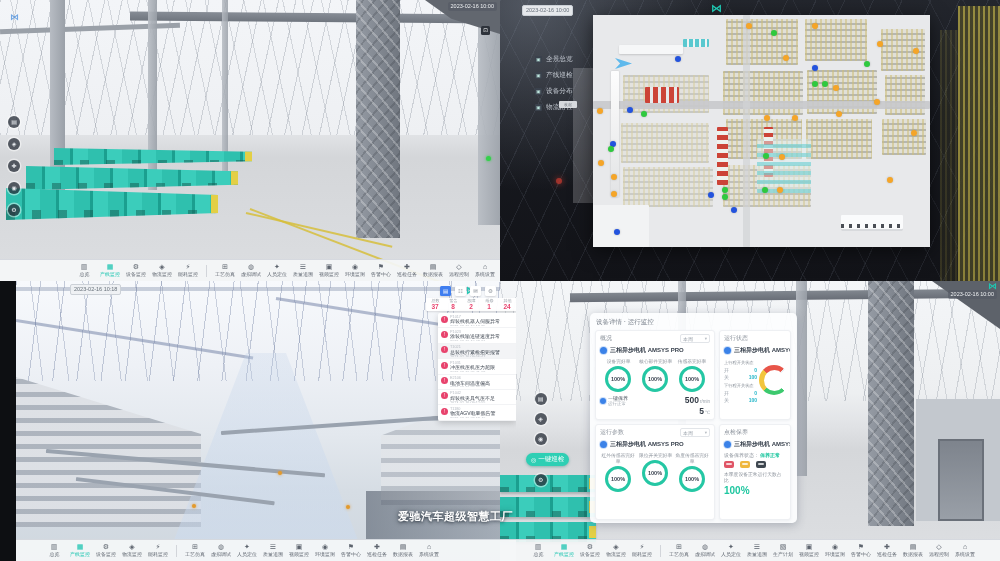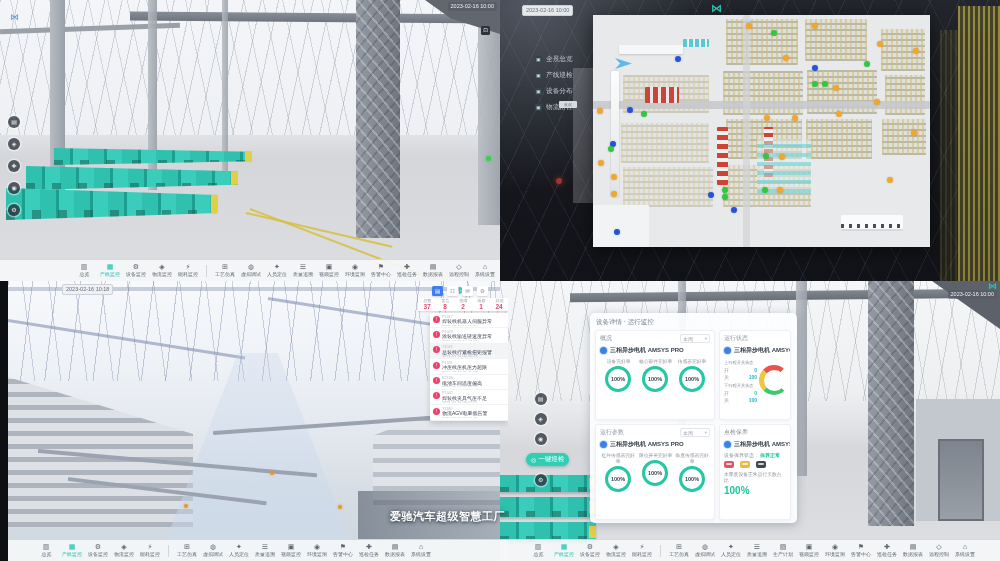--- a/index.html
+++ b/index.html
@@ -1,21 +1,21 @@
 <!DOCTYPE html>
 <html><head>
 <meta charset="utf-8">
 <style>
 *{margin:0;padding:0;box-sizing:border-box}
 html,body{width:1000px;height:561px;overflow:hidden;background:#0d0f12;font-family:"Liberation Sans","DejaVu Sans",sans-serif}
 #stage{position:relative;width:1000px;height:561px}
 .quad{position:absolute;overflow:hidden}
 #q1{left:0;top:0;width:500px;height:281px}
 #q2{left:500px;top:0;width:500px;height:281px}
-#q3{left:8px;top:281px;width:500px;height:280px}
+#q3{left:16px;top:281px;width:500px;height:280px}
 #q4{left:500px;top:281px;width:500px;height:280px}
 .scene{position:absolute;inset:0}
 
 
 .stamp{position:absolute;font-size:5.5px;line-height:7px;padding:1px 3px;border-radius:2px;white-space:nowrap;z-index:7}
 .stamp.dark{background:rgba(82,88,98,.55);color:#eef0f2}
 .stamp.light{background:rgba(238,240,243,.95);color:#67707a;border:1px solid #ccd1d7}
 .q1-stamp{right:3px;top:2px}
 .q2-stamp{left:22px;top:5px}
 .q3-stamp{left:54px;top:3px}
@@ -630,20 +630,39 @@
                   <div class="dval">100%</div>
                 </div>
               </div>
               <div class="gcol">
                 <div class="glabel">传感器完好率</div>
                 <div class="donut">
                   <div class="dval">100%</div>
                 </div>
               </div>
             </div>
+          <div class="cA-foot">
+            <div class="maint">
+              <span class="ddot small"></span>
+              <span>
+                <span class="mt1" style="display:block">一键保养</span>
+                <span class="mt2" style="display:block">运行正常</span>
+              </span>
+            </div>
+            <div class="metrics">
+                <div class="metric">
+                  <div class="m-v">500</div>
+                  <div class="m-u">r/min</div>
+                </div>
+                <div class="metric">
+                  <div class="m-v">5</div>
+                  <div class="m-u">℃</div>
+                </div>
+              </div>
+          </div>
         </div>
 
         <div class="card cB">
           <div class="c-head">
             <span class="c-h-label">运行状态</span>
           </div>
           <div class="dev">
             <span class="ddot"></span>
             <span>三相异步电机 AMSYC PRO</span>
           </div>

